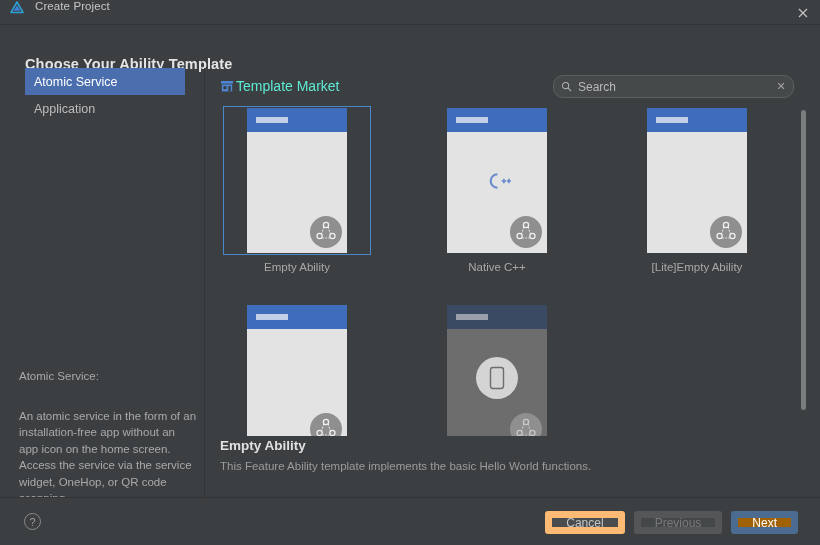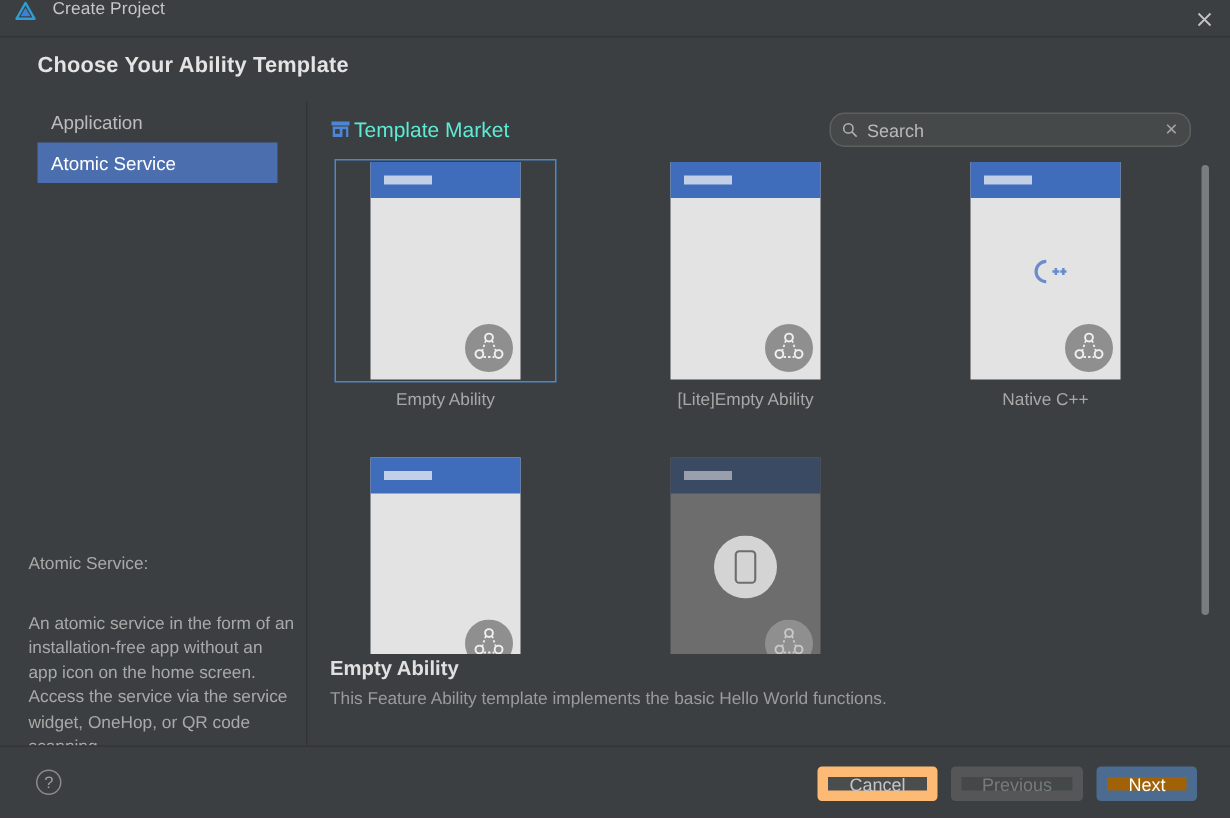--- a/index.html
+++ b/index.html
@@ -33,21 +33,21 @@
   }
   .tb-close {
     position: absolute; right: 0; top: 0;
     width: 34px; height: 25px;
     display: flex; align-items: center; justify-content: center;
     color: #c3c3c3; font-size: 13px; line-height: 1;
   }
 
   
   .heading {
-    position: absolute; left: 25px; top: 36px;
+    position: absolute; left: 25px; top: 56px;
     font-size: 14.5px; font-weight: bold;
     color: #e4e4e4;
     letter-spacing: .15px;
   }
 
   
   .sidebar {
     position: absolute; left: 0; top: 68px;
     width: 205px; height: 429px;
     border-right: 1px solid #323436;
@@ -223,25 +223,25 @@
     <div class="tb-close">
       <svg width="10" height="10" viewBox="0 0 10 10">
         <path d="M1 1 L9 9 M9 1 L1 9" stroke="#c3c3c3" stroke-width="1.2"></path>
       </svg>
     </div>
   </div>
 
   <div class="heading">Choose Your Ability Template</div>
 
   <div class="sidebar">
+    <div class="side-item selected">
+      <span>Atomic Service</span>
+    </div>
     <div class="side-item">
       <span>Application</span>
-    </div>
-    <div class="side-item selected">
-      <span>Atomic Service</span>
     </div>
 
     <div class="side-desc">
       <div class="sd-title">Atomic Service:</div>
       <div>An atomic service in the form of an installation-free app without an app icon on the home screen. Access the service via the service widget, OneHop, or QR code scanning.</div>
     </div>
   </div>
 
   <div class="content">
 
@@ -280,53 +280,53 @@
               </svg>
             </div>
           </div>
           <div class="caption">Empty Ability</div>
         </div>
 
         <div class="tile">
           <div class="frame">
             <div class="phone">
               <div class="bar"></div>
-              <svg class="badge" viewBox="0 0 32 32">
-                <circle cx="16" cy="16" r="16" fill="#8f8f8f"></circle>
-                <circle cx="16" cy="9" r="2.6" fill="none" stroke="#f0f0f0" stroke-width="1.3"></circle>
-                <circle cx="9.6" cy="20" r="2.6" fill="none" stroke="#f0f0f0" stroke-width="1.3"></circle>
-                <circle cx="22.4" cy="20" r="2.6" fill="none" stroke="#f0f0f0" stroke-width="1.3"></circle>
-                <path d="M13.9 11 L11.6 17.6 M18.1 11 L20.4 17.6 M12.4 22 L19.6 22" stroke="#f0f0f0" stroke-width="1.2" stroke-dasharray="1.6 1.4" fill="none"></path>
-              </svg>
-            </div>
-          </div>
-          <div class="caption">[Lite]Empty Ability</div>
-        </div>
-
-        <div class="tile">
-          <div class="frame">
-            <div class="phone">
-              <div class="bar"></div>
               <div class="center-ico">
                 <svg width="30" height="22" viewBox="0 0 30 22">
                   <path d="M15.5 4.2 A6.6 6.6 0 1 0 15.5 17.8" fill="none" stroke="#6a8ccd" stroke-width="2.1"></path>
                   <path d="M19.6 11 H24.2 M21.9 8.7 V13.3" stroke="#6a8ccd" stroke-width="1.7"></path>
                   <path d="M24.8 11 H29 M26.9 8.7 V13.3" stroke="#6a8ccd" stroke-width="1.7"></path>
                 </svg>
               </div>
               <svg class="badge" viewBox="0 0 32 32">
                 <circle cx="16" cy="16" r="16" fill="#8f8f8f"></circle>
                 <circle cx="16" cy="9" r="2.6" fill="none" stroke="#f0f0f0" stroke-width="1.3"></circle>
                 <circle cx="9.6" cy="20" r="2.6" fill="none" stroke="#f0f0f0" stroke-width="1.3"></circle>
                 <circle cx="22.4" cy="20" r="2.6" fill="none" stroke="#f0f0f0" stroke-width="1.3"></circle>
                 <path d="M13.9 11 L11.6 17.6 M18.1 11 L20.4 17.6 M12.4 22 L19.6 22" stroke="#f0f0f0" stroke-width="1.2" stroke-dasharray="1.6 1.4" fill="none"></path>
               </svg>
             </div>
           </div>
           <div class="caption">Native C++</div>
+        </div>
+
+        <div class="tile">
+          <div class="frame">
+            <div class="phone">
+              <div class="bar"></div>
+              <svg class="badge" viewBox="0 0 32 32">
+                <circle cx="16" cy="16" r="16" fill="#8f8f8f"></circle>
+                <circle cx="16" cy="9" r="2.6" fill="none" stroke="#f0f0f0" stroke-width="1.3"></circle>
+                <circle cx="9.6" cy="20" r="2.6" fill="none" stroke="#f0f0f0" stroke-width="1.3"></circle>
+                <circle cx="22.4" cy="20" r="2.6" fill="none" stroke="#f0f0f0" stroke-width="1.3"></circle>
+                <path d="M13.9 11 L11.6 17.6 M18.1 11 L20.4 17.6 M12.4 22 L19.6 22" stroke="#f0f0f0" stroke-width="1.2" stroke-dasharray="1.6 1.4" fill="none"></path>
+              </svg>
+            </div>
+          </div>
+          <div class="caption">[Lite]Empty Ability</div>
         </div>
 
         <div class="tile">
           <div class="frame">
             <div class="phone">
               <div class="bar"></div>
               <svg class="badge" viewBox="0 0 32 32">
                 <circle cx="16" cy="16" r="16" fill="#8f8f8f"></circle>
                 <circle cx="16" cy="9" r="2.6" fill="none" stroke="#f0f0f0" stroke-width="1.3"></circle>
                 <circle cx="9.6" cy="20" r="2.6" fill="none" stroke="#f0f0f0" stroke-width="1.3"></circle>

